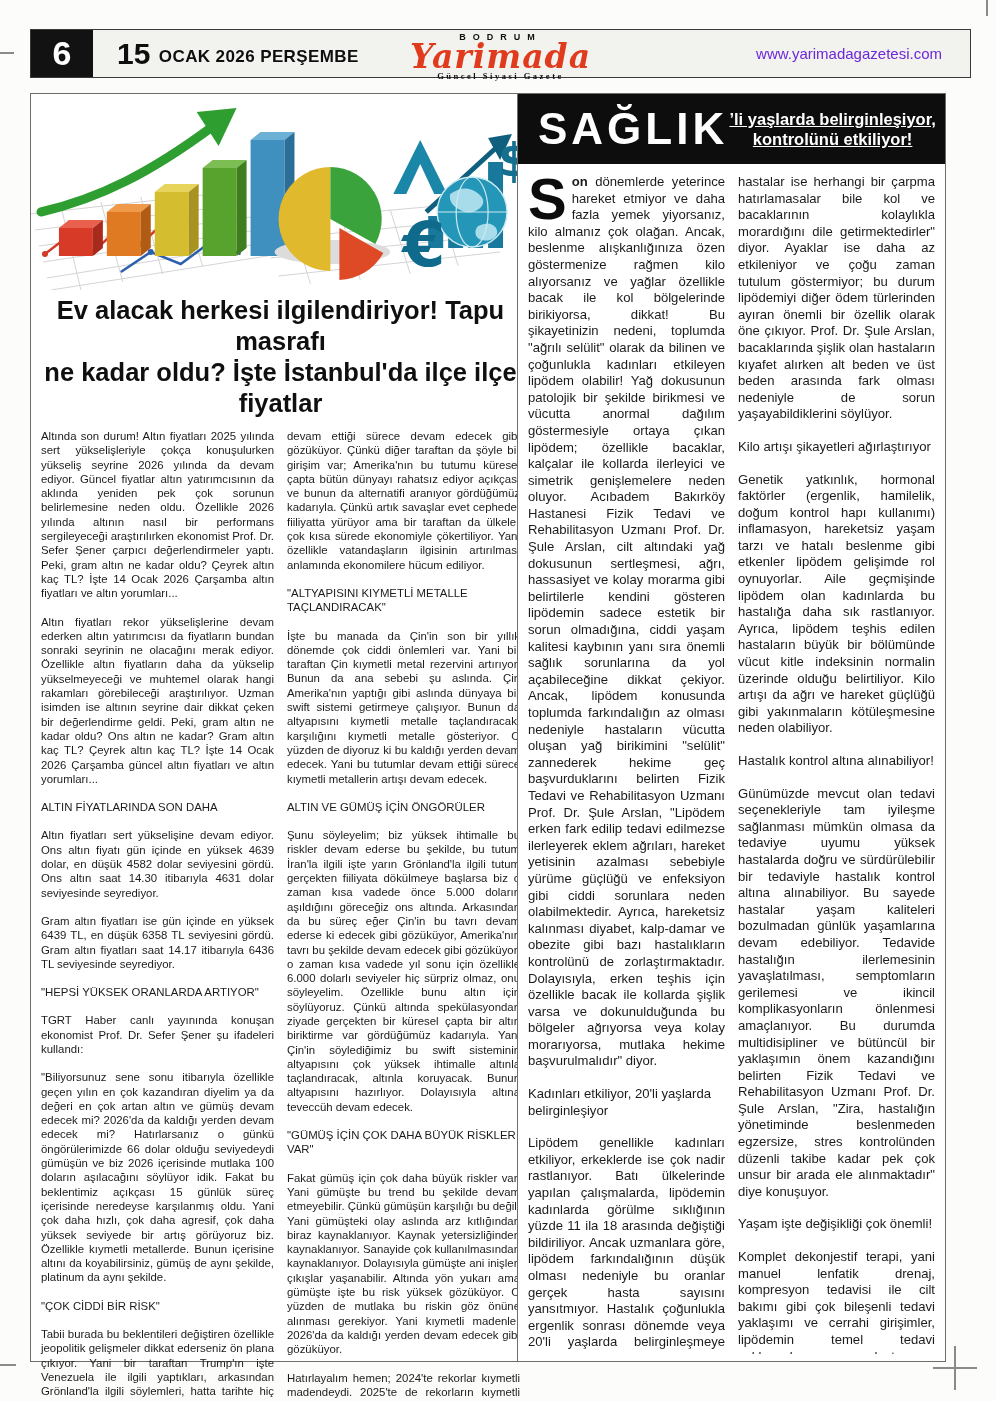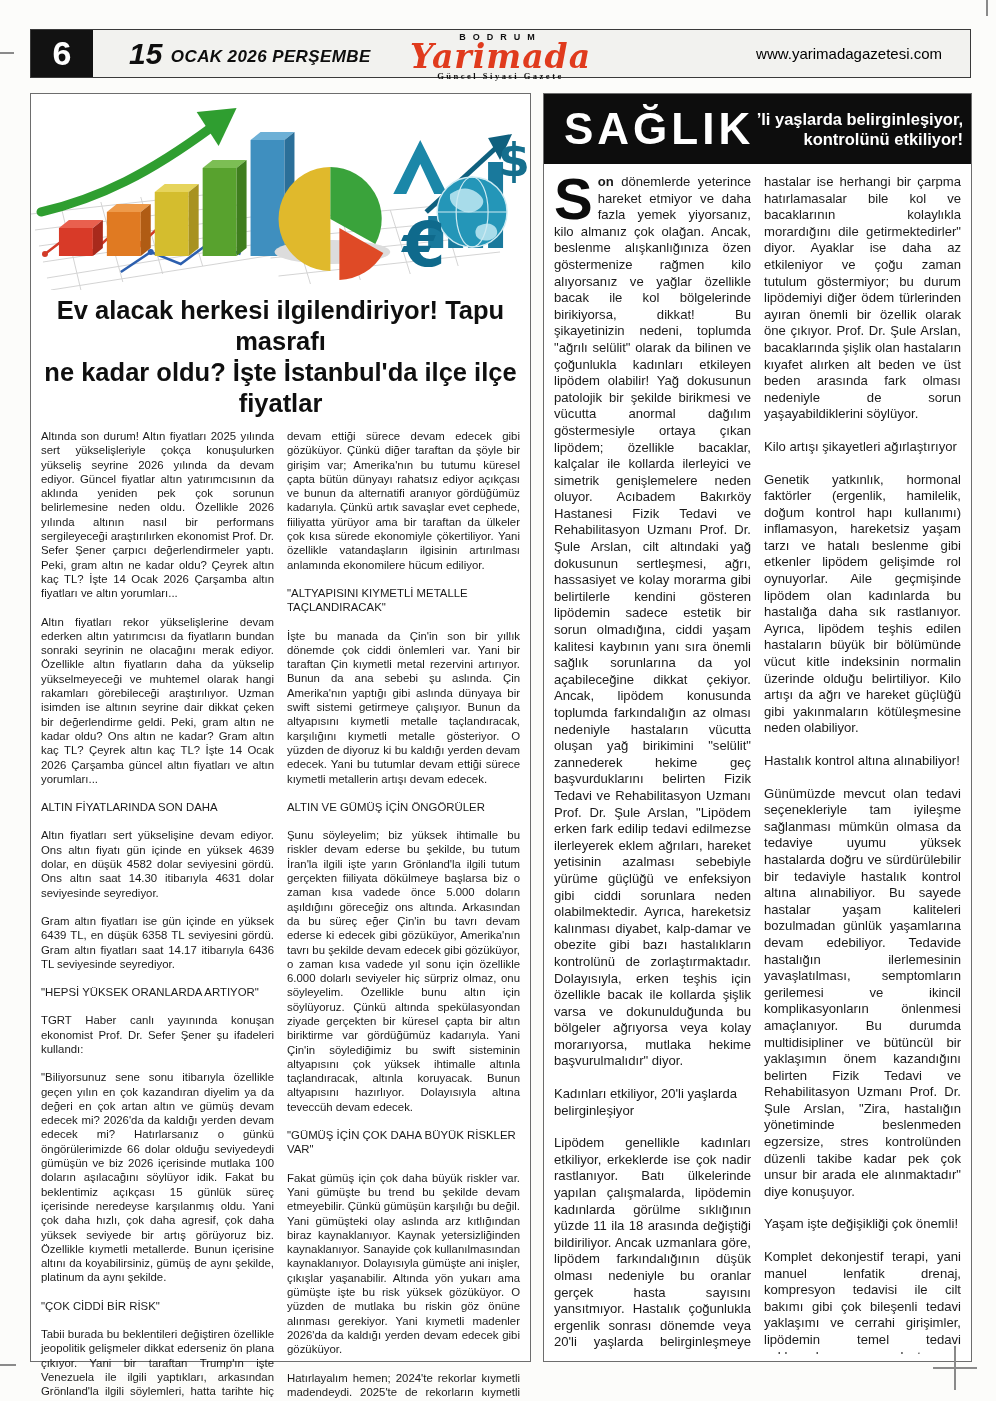--- a/index.html
+++ b/index.html
@@ -4,49 +4,49 @@
 <style>
   html,body{margin:0;padding:0;background:#e9e9e7;}
   .page{width:996px;height:1401px;position:relative;background:#fcfcfa;
         font-family:"Liberation Sans",sans-serif;overflow:hidden;margin:0 auto;}
 
   
   .masthead{position:absolute;left:30px;top:29px;width:939px;height:47px;
             background:#f2f2ef;border:1px solid #3a3a3a;display:flex;align-items:center;}
   .pagenum{width:62px;height:100%;background:#121212;color:#fff;display:flex;
            align-items:center;justify-content:center;font-size:34px;font-weight:bold;}
-  .date{margin-left:36px;font-weight:bold;color:#0e0e0e;white-space:nowrap;font-style:italic;}
+  .date{margin-left:24px;font-weight:bold;color:#0e0e0e;white-space:nowrap;}
   .date .big{font-size:30px;vertical-align:-2px;}
   .date .rest{font-size:17px;letter-spacing:.4px;margin-left:4px;}
   .logo{position:absolute;left:50%;transform:translateX(-50%);top:0;text-align:center;line-height:1;}
   .logo-top{font-size:9px;font-weight:bold;letter-spacing:7px;color:#111;margin-top:3px;}
   .logo-name{font-family:"DejaVu Serif",serif;font-style:italic;font-weight:bold;
              font-size:33px;color:#e03b1d;line-height:30px;letter-spacing:1px;}
   .logo-tag{font-size:8.5px;font-weight:bold;letter-spacing:2.5px;color:#111;font-family:Liberation Serif, serif;}
-  .website{position:absolute;right:28px;font-size:15px;color:#000000;}
+  .website{position:absolute;right:28px;font-size:15px;color:#6d28d9;}
 
   
   .gold{position:absolute;left:30px;top:93px;width:501px;height:1269px;
         background:#fff;border:1px solid #6d6d6d;box-sizing:border-box;}
   .gold-art{height:196px;overflow:hidden;}
   .gold-art svg{display:block;}
   .gold-head{text-align:center;font-weight:bold;font-size:25.5px;line-height:31px;
              color:#0f0f0f;margin:5px 4px 10px;}
   .gcols{display:flex;gap:13px;padding:0 10px;height:985px;overflow:hidden;text-align:justify;}
   .gcol{flex:1;font-size:11.4px;line-height:14.3px;color:#1b1b1b;}
   .gcol p,.gcol h4{margin:0 0 14px;}
   .gcol h4{font-size:11.4px;font-weight:normal;text-align:left;}
 
   
-  .health{position:absolute;left:543px;top:93px;width:429px;height:1269px;
+  .health{position:absolute;left:517px;top:93px;width:429px;height:1269px;
           background:#fff;border:1px solid #6d6d6d;box-sizing:border-box;}
   .health-head{height:70px;background:#0d0d0d;color:#fff;display:flex;align-items:center;}
   .health-title{font-size:44px;font-weight:bold;letter-spacing:4px;padding-left:20px;flex:1;}
-  .health-sub{width:232px;text-align:right;font-size:16.5px;font-weight:bold;
-              line-height:20px;padding-right:8px;}
+  .health-sub{width:232px;text-align:center;font-size:16.5px;font-weight:bold;
+              line-height:20px;padding-right:8px;text-decoration:underline;}
   .hcols{display:flex;gap:13px;padding:10px 10px 0;height:1180px;overflow:hidden;text-align:justify;}
   .hcol{flex:1;font-size:13.1px;line-height:16.6px;color:#1b1b1b;}
   .hcol p,.hcol h4{margin:0 0 16px;}
   .hcol h4{font-size:13.1px;font-weight:normal;text-align:left;margin-top:8px;}
   .dropcap{float:left;font-size:58px;line-height:44px;font-weight:bold;
            padding:3px 5px 0 0;color:#0c0c0c;}
 
   
   .crop{position:absolute;background:#8a8a8a;}
   .crop.h{height:2px;} .crop.v{width:2px;}

